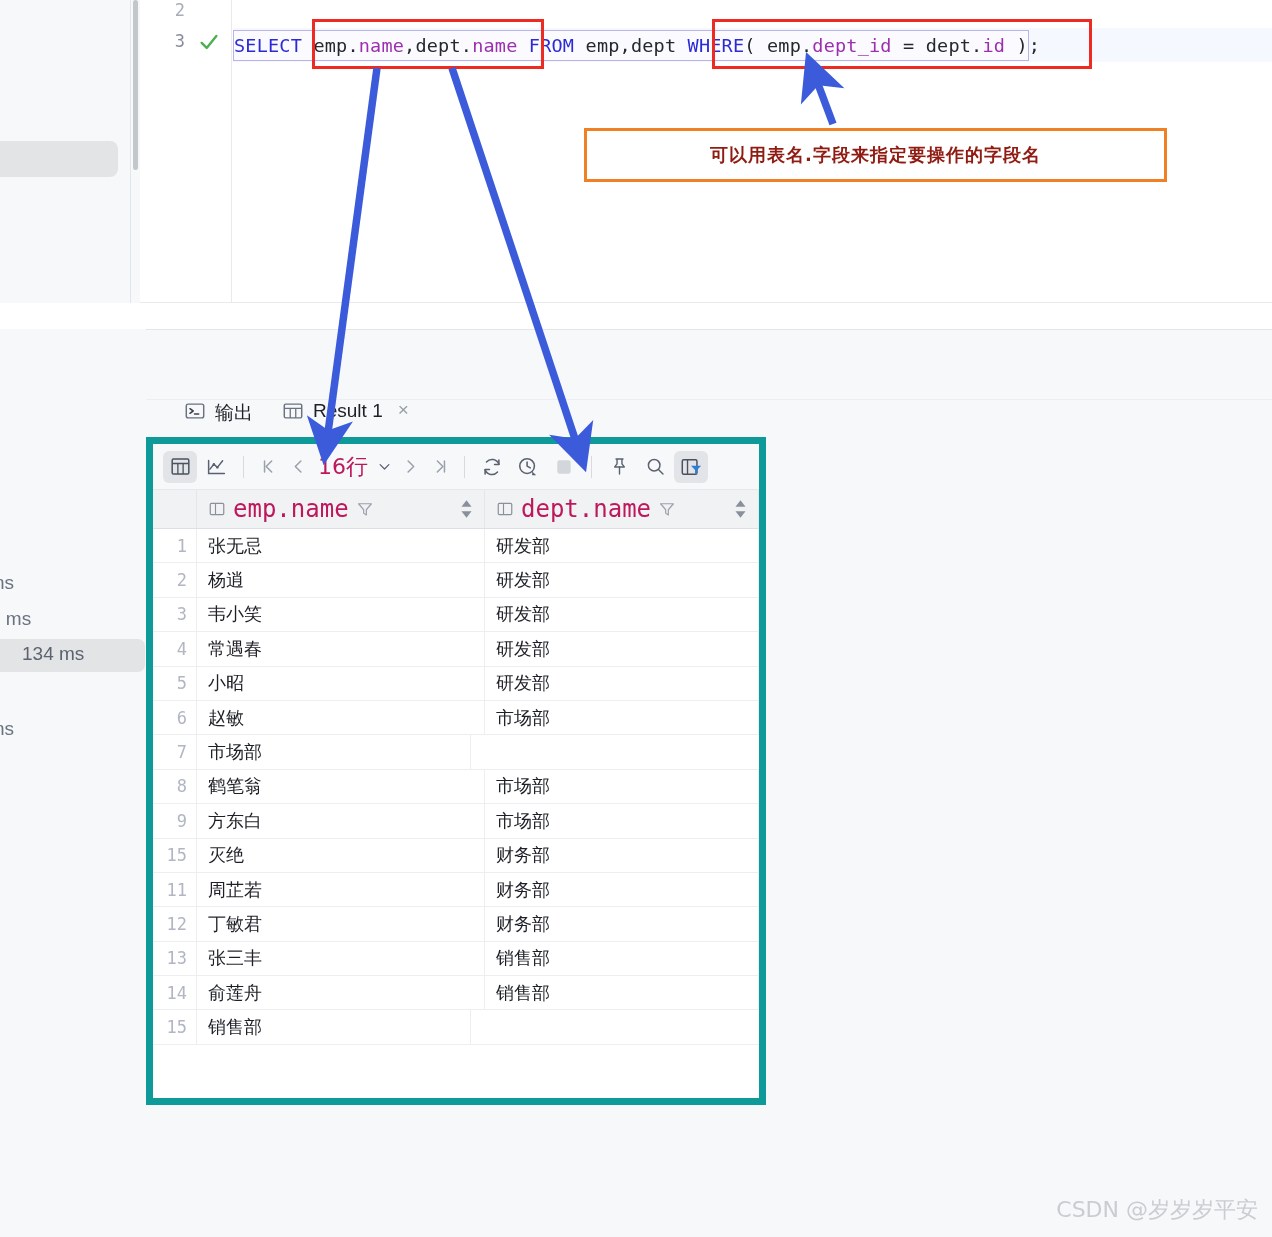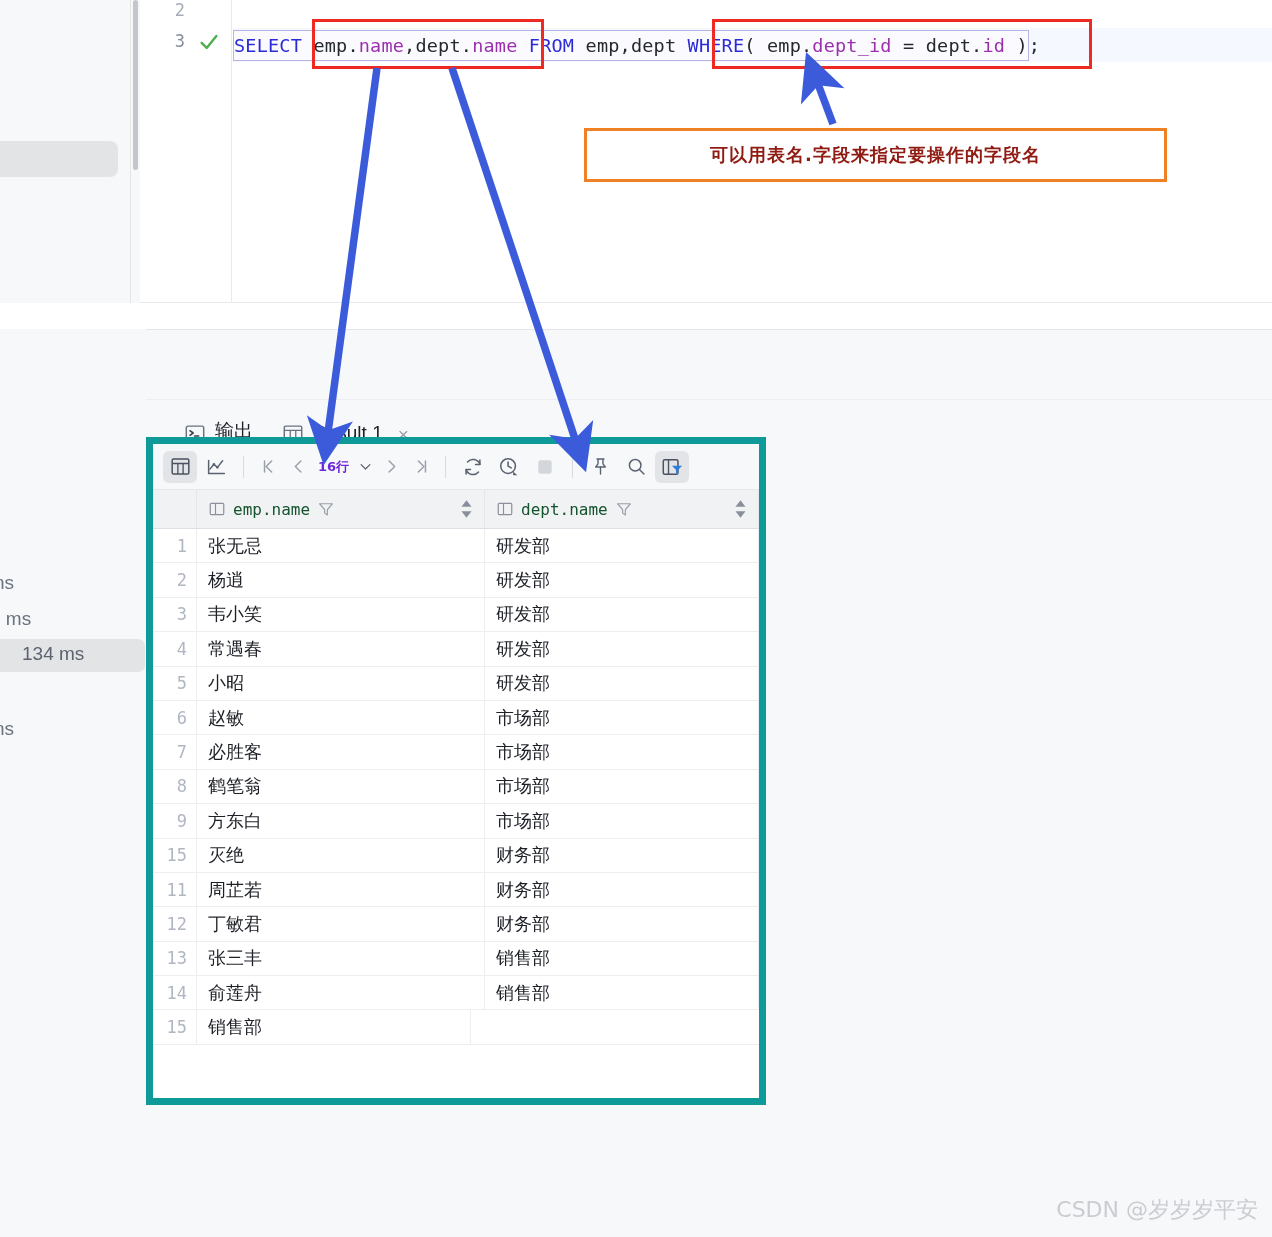--- a/index.html
+++ b/index.html
@@ -50,46 +50,46 @@
 
   
   #arrows { position: absolute; left: 0; top: 0; width: 1272px; height: 1237px; pointer-events: none; }
 
   
   .panel-gap { position: absolute; left: 0; top: 303px; width: 1272px; height: 26px; background: #ffffff; }
   .bottom-panel { position: absolute; left: 0; top: 329px; width: 1272px; height: 908px; background: #f7f8fa; }
   .panel-top-line { position: absolute; left: 0; top: 0; width: 1272px; height: 1px; background: #e3e5e8; }
 
   .tabbar { position: absolute; left: 0; top: 70px; width: 1272px; height: 44px; background: #f7f8fa; border-top: 1px solid #eceef1; }
-  .tab { position: absolute; top: 0; height: 44px; display: flex; align-items: flex-end; gap: 9px; padding: 0 4px; }
+  .tab { position: absolute; top: 0; height: 44px; display: flex; align-items: flex-start; gap: 9px; padding: 0 4px; }
   #tab-output { left: 180px; }
   #tab-result { left: 278px; }
   .tab-label { font-family: "Liberation Sans", sans-serif; font-size: 19px; color: #1d2026; }
   .tab-label.cn { font-family: "DejaVu Sans", sans-serif; font-size: 19px; }
   .tab-close { color: #9aa0a9; font-size: 19px; line-height: 1; padding-left: 6px; }
   .tab-underline { position: absolute; left: 302px; top: 48px; width: 148px; height: 3px; background: #c9ccd1; border-radius: 2px; }
 
   
   #teal-box { position: absolute; left: 146px; top: 437px; width: 620px; height: 668px; border: 7px solid #0f9a9a; background: #ffffff; }
 
   .grid-toolbar { position: absolute; left: 0; top: 0; right: 0; height: 46px; background: #f7f8fa; border-bottom: 1px solid #e6e8eb; display: flex; align-items: center; padding-left: 10px; gap: 2px; }
   .tb-btn { width: 34px; height: 32px; display: flex; align-items: center; justify-content: center; border-radius: 6px; color: #5a6270; }
   .tb-btn.active { background: #e2e4e7; }
   .tb-sep { width: 1px; height: 22px; background: #d7dade; margin: 0 8px; }
-  .rowcount { font-family: "DejaVu Sans", sans-serif; font-size: 13px; color: #6d28d9; padding: 0 4px; white-space: nowrap; font-weight: bold; }
+  .rowcount { font-family: "DejaVu Sans", sans-serif; font-size: 22px; color: #be185d; padding: 0 4px; white-space: nowrap; }
   .tb-nav { width: 28px; height: 30px; display: flex; align-items: center; justify-content: center; color: #9aa1ab; }
   .tb-chev { width: 20px; height: 30px; display: flex; align-items: center; justify-content: center; color: #5a6270; }
 
   
   .grid-head { position: absolute; left: 0; top: 46px; right: 0; height: 39px; background: #f1f2f4; border-bottom: 1px solid #dcdfe3; display: flex; }
   .hc-idx { width: 44px; height: 100%; border-right: 1px solid #e4e6e9; }
   .hc { height: 100%; display: flex; align-items: center; gap: 7px; padding-left: 11px; border-right: 1px solid #e4e6e9; position: relative; }
   .hc.c1 { width: 288px; }
   .hc.c2 { width: 274px; }
-  .hc-name { font-family: "DejaVu Sans Mono", monospace; font-size: 16px; color: #14532d; text-align: center; }
+  .hc-name { font-family: "DejaVu Sans Mono", monospace; font-size: 24px; color: #be185d; text-align: center; }
   .sortarrows { position: absolute; right: 12px; top: 50%; transform: translateY(-50%); display: flex; flex-direction: column; gap: 2px; }
 
   
   .grid-body { position: absolute; left: 0; top: 85px; right: 0; bottom: 0; background: #ffffff; overflow: hidden; }
   .grow { display: flex; height: 34.4px; border-bottom: 1px solid #eceef0; }
   .gc-idx { width: 44px; display: flex; align-items: center; justify-content: flex-end; padding-right: 9px;
             font-family: "DejaVu Sans Mono", monospace; font-size: 17px; color: #b0b6c2; border-right: 1px solid #eceef0; }
   .gc { display: flex; align-items: center; padding-left: 11px; font-family: "DejaVu Sans", sans-serif; font-size: 18px; color: #1d2026; border-right: 1px solid #eceef0; }
   .gc.c1 { width: 288px; }
   .gc.c2 { width: 274px; }
@@ -333,21 +333,20 @@
           <div class="gc c1">小昭</div>
           <div class="gc c2">研发部</div>
         </div>
         <div class="grow">
           <div class="gc-idx">6</div>
           <div class="gc c1">赵敏</div>
           <div class="gc c2">市场部</div>
         </div>
         <div class="grow">
           <div class="gc-idx">7</div>
-          <div class="gc c1">必胜客</div>
           <div class="gc c2">市场部</div>
         </div>
         <div class="grow">
           <div class="gc-idx">8</div>
           <div class="gc c1">鹤笔翁</div>
           <div class="gc c2">市场部</div>
         </div>
         <div class="grow">
           <div class="gc-idx">9</div>
           <div class="gc c1">方东白</div>

